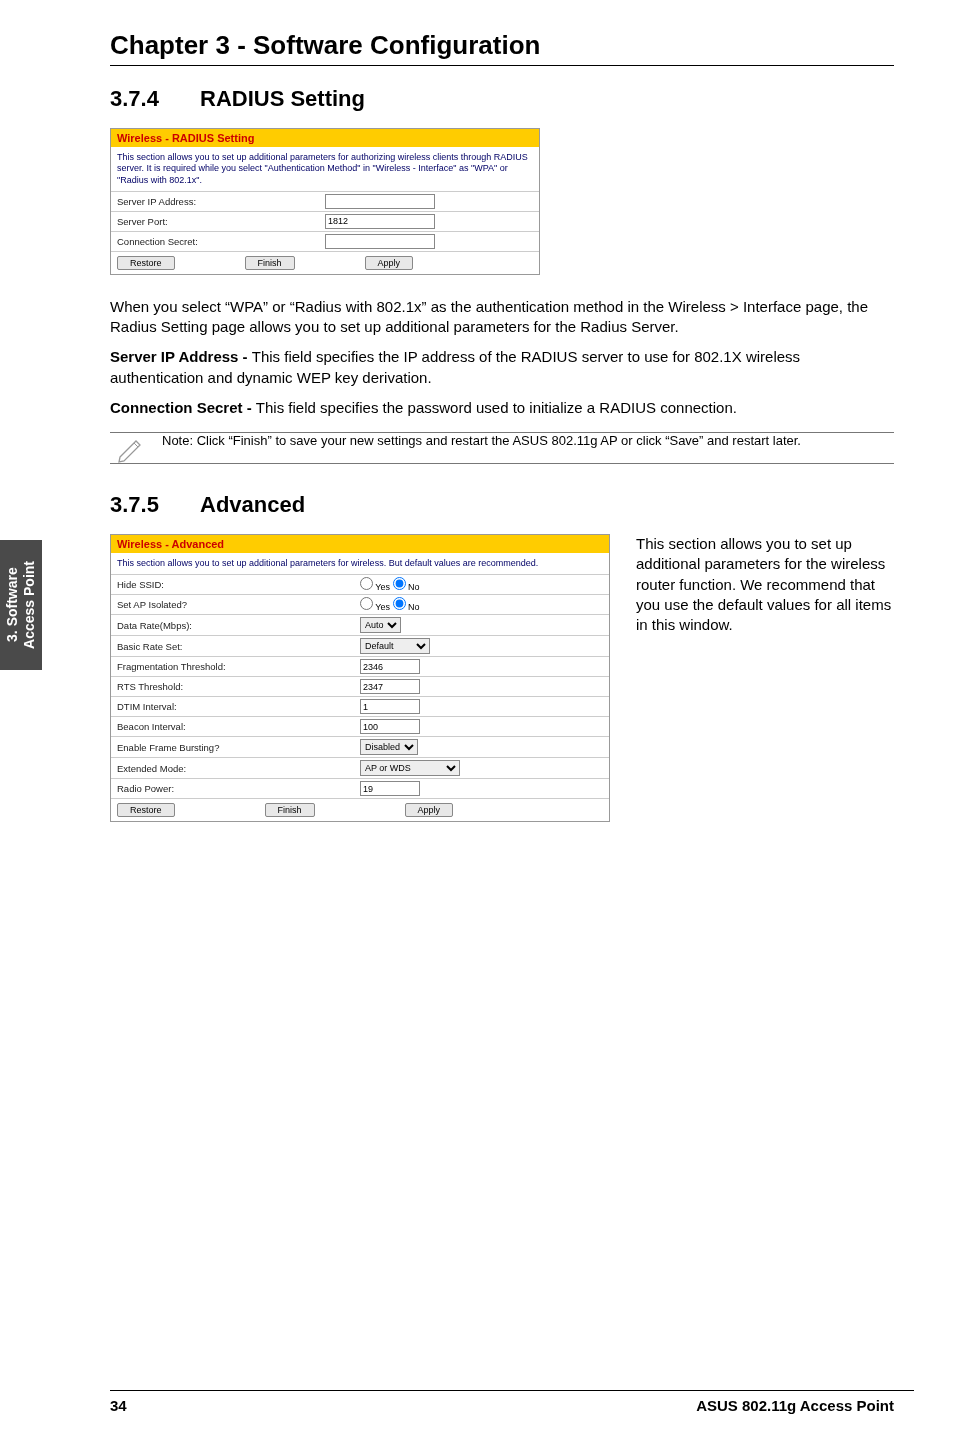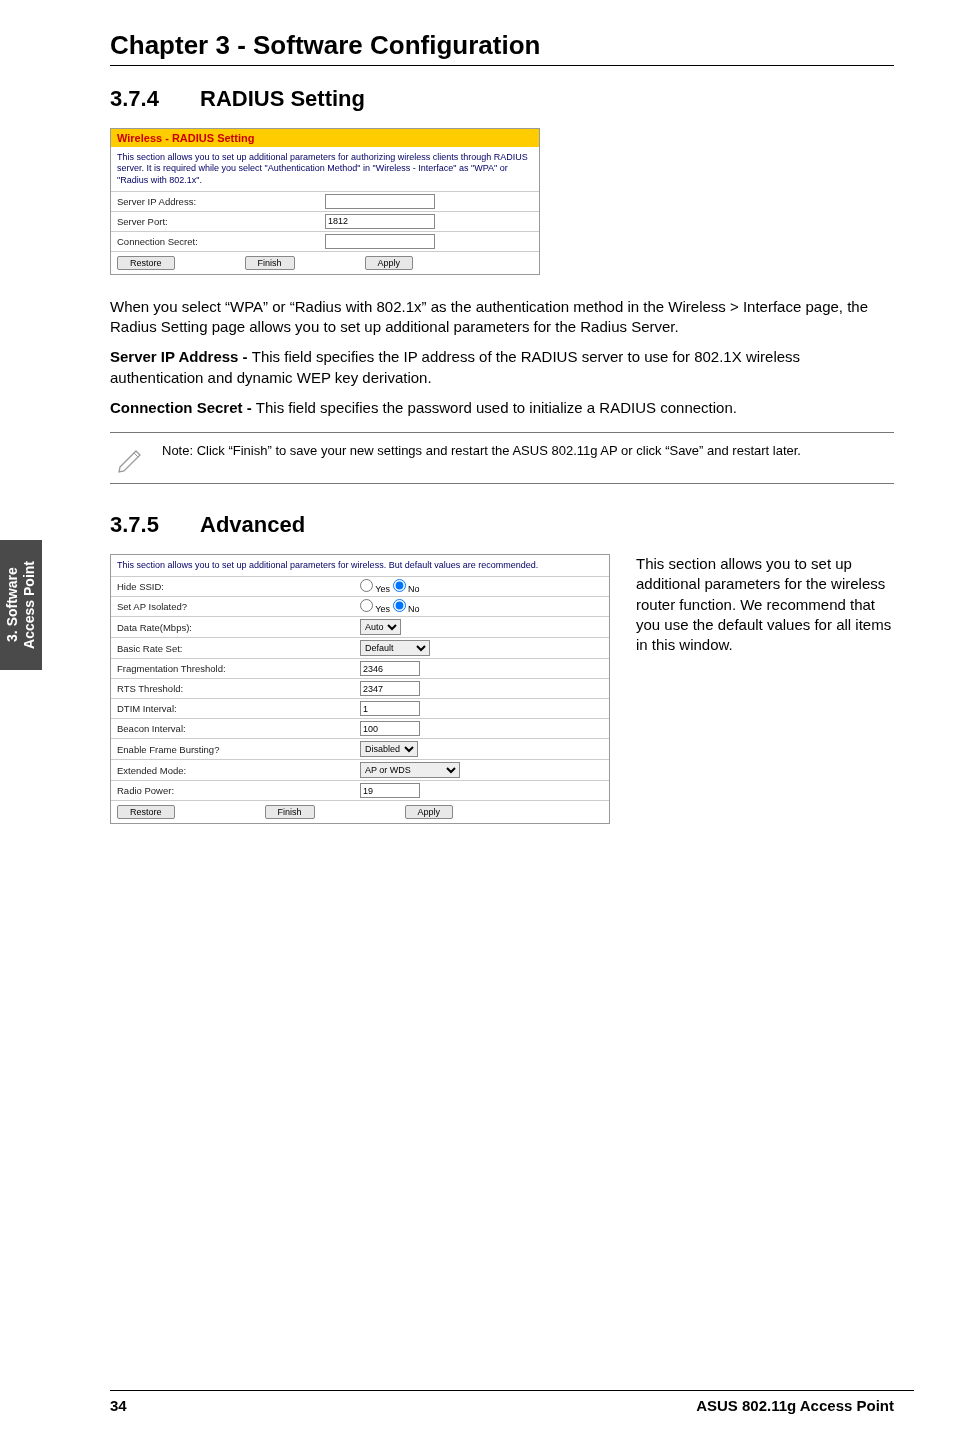--- a/index.html
+++ b/index.html
@@ -96,21 +96,21 @@
   .body-text {
     font-size: 15px;
     line-height: 1.35;
     margin-bottom: 10px;
   }
   .note-box {
     border-top: 1px solid #777;
     border-bottom: 1px solid #777;
     display: flex;
     gap: 14px;
-    padding: 10px 4px;
+    padding: 0 4px;
     margin: 14px 0 28px 0;
     align-items: flex-start;
   }
   .note-icon { width: 34px; flex-shrink: 0; display: flex; justify-content: center; }
   .note-text { font-size: 13px; line-height: 1.3; }
   .advanced-wrap { display: flex; gap: 26px; align-items: flex-start; }
   .side-text { flex: 1; font-size: 15px; line-height: 1.35; }
   .footer {
     position: absolute;
     left: 0; right: 0;
@@ -177,20 +177,21 @@
     <div class="note-text">Note: Click “Finish” to save your new settings and restart the ASUS 802.11g AP or click “Save” and restart later.</div>
   </div>
 
   <div class="section-title">
     <span class="section-num">3.7.5</span><span>Advanced</span>
   </div>
 
   <div class="advanced-wrap">
 
     <div class="shot shot2">
+      <div class="shot-header">Wireless - Advanced</div>
       <div class="shot-desc">This section allows you to set up additional parameters for wireless. But default values are recommended.</div>
       <div class="shot-row">
         <div class="lbl">Hide SSID:</div>
         <div class="val radios"><input type="radio" style=""> <span>Yes</span> <input type="radio" checked="" style=""> <span>No</span></div>
       </div>
       <div class="shot-row">
         <div class="lbl">Set AP Isolated?</div>
         <div class="val radios"><input type="radio" style=""> <span>Yes</span> <input type="radio" checked="" style=""> <span>No</span></div>
       </div>
       <div class="shot-row">

